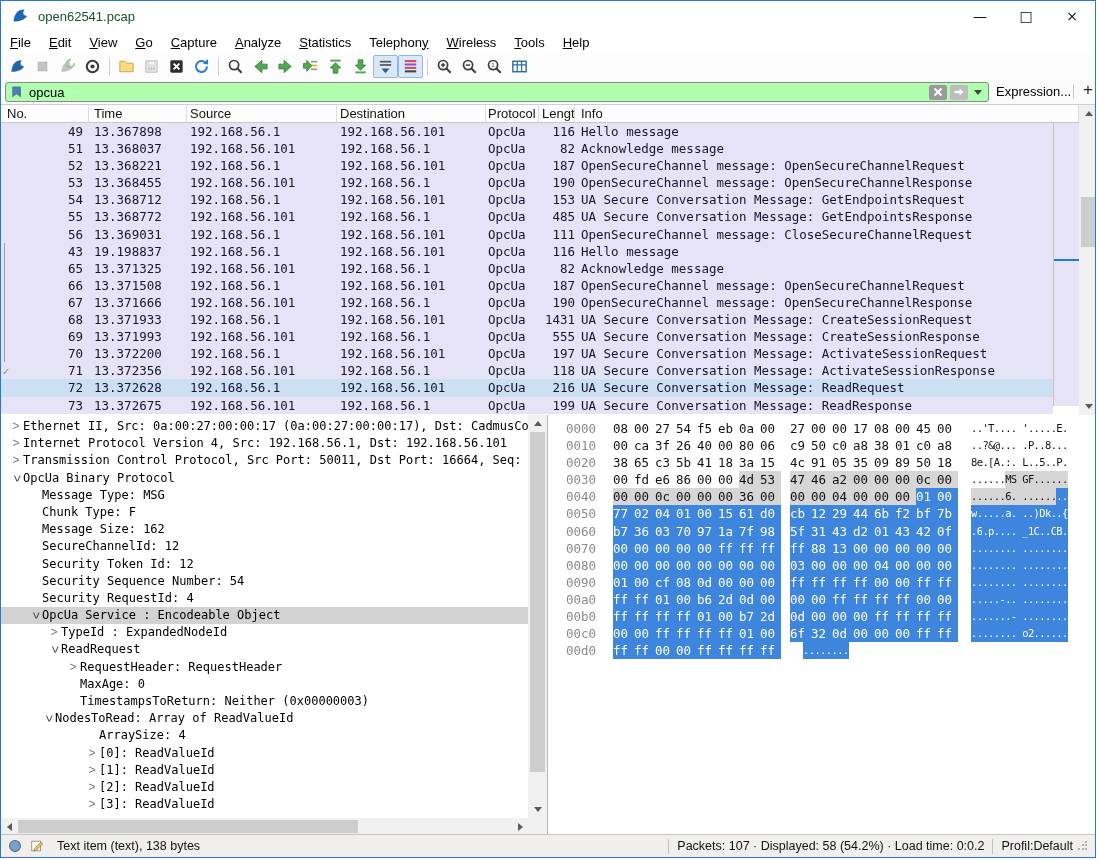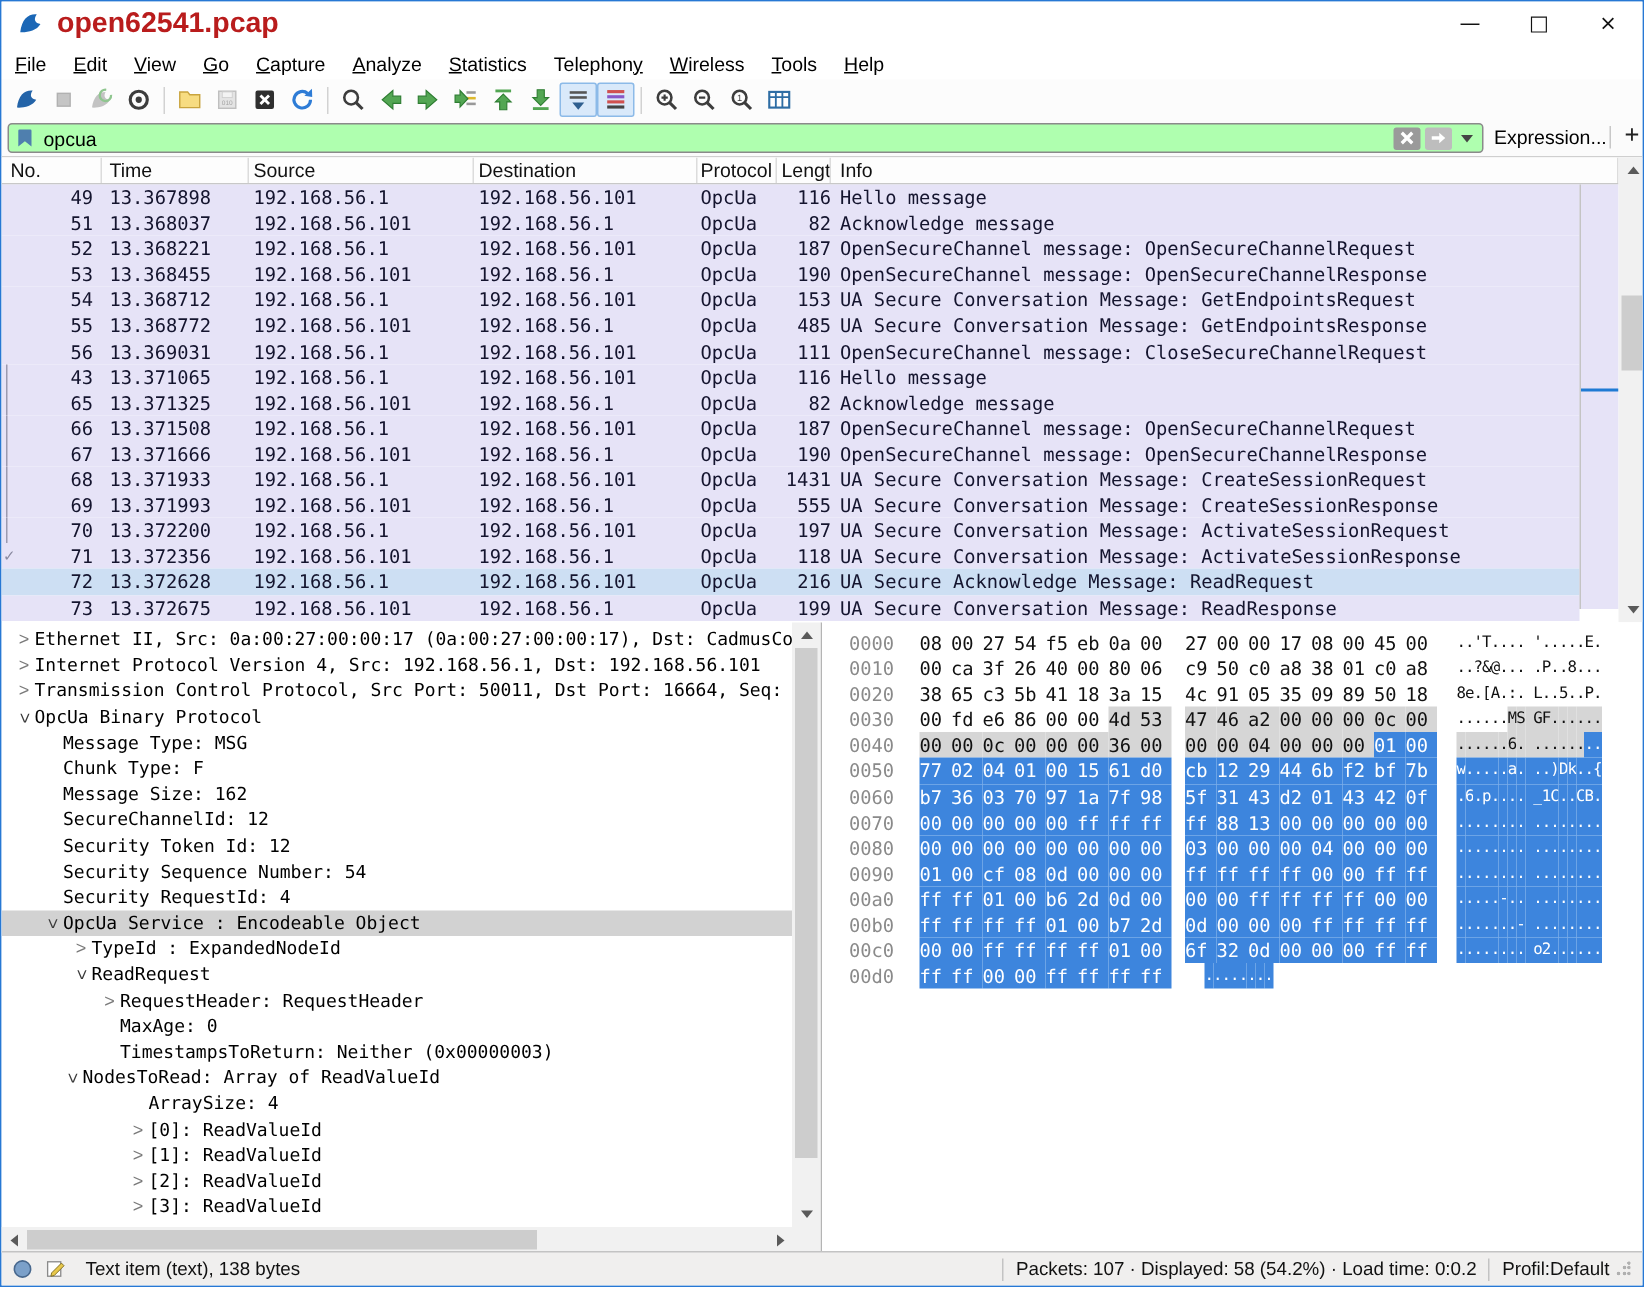--- a/index.html
+++ b/index.html
@@ -6,21 +6,21 @@
     --accent:#2778d4; --filter-green:#afffaf; --row-bg:#e6e3f7; --row-sel:#cddff3;
     --hex-sel:#3d85dd; --hex-proto:#d6d6d6; --tree-sel:#d2d2d2;
   }
   html,body{margin:0;padding:0;background:#fff;}
   body{width:1098px;height:860px;font-family:"Liberation Sans",sans-serif;-webkit-font-smoothing:antialiased;}
   .window{position:relative;width:1096px;height:858px;border:1px solid var(--accent);background:#fff;overflow:hidden;box-sizing:border-box;}
 
   
   .titlebar{position:absolute;left:0;top:0;right:0;height:30px;background:#fff;display:flex;align-items:center;}
   .titlebar .logo{width:20px;height:20px;margin-left:9px;}
-  .titlebar .title{font-size:19px;color:#b91c1c;margin-left:8px;font-weight:bold;}
+  .titlebar .title{font-size:13px;color:#14532d;margin-left:8px;}
   .win-controls{position:absolute;right:0;top:0;height:30px;display:flex;}
   .win-btn{width:46px;height:30px;display:flex;align-items:center;justify-content:center;font-size:14px;color:#111;font-family:"DejaVu Sans",sans-serif;}
 
   
   .menubar{position:absolute;left:0;top:30px;right:0;height:22px;background:#fff;display:flex;align-items:center;font-size:13px;color:#000;text-align:center;}
   .menu-item{padding:2px 9px;}
   .menu-item u{text-decoration:underline;}
 
   
   .toolbar{position:absolute;left:0;top:52px;right:0;height:27px;background:#fcfcfc;display:flex;align-items:center;padding-left:4px;box-sizing:border-box;}
@@ -45,21 +45,21 @@
   .filter-plus{position:absolute;left:1079px;top:0px;font-size:17px;color:#222;width:16px;text-align:center;}
 
   
   .packet-area{position:absolute;left:0;top:104px;right:0;height:310px;background:#fff;overflow:hidden;}
   .pl-header{position:absolute;left:0;top:0;width:1078px;height:18px;background:#fdfdfd;border-bottom:1px solid #c8c8c8;display:flex;font-size:13px;color:#111;box-sizing:border-box;}
   .hcell{border-right:1px solid #dcdcdc;box-sizing:border-box;padding:1px 0 0 5px;white-space:nowrap;overflow:hidden;}
   .pl-rows{position:absolute;left:0;top:18px;width:1052px;bottom:0;font-family:"DejaVu Sans Mono",monospace;font-size:12.5px;}
   .pl-row{position:relative;height:17.1px;line-height:17.1px;background:var(--row-bg);color:#14142e;display:flex;white-space:pre;cursor:default;}
   .pl-row.sel{background:var(--row-sel);}
   .cell{overflow:hidden;box-sizing:border-box;}
-  .c-no{width:67px;text-align:right;padding-right:6px;}
+  .c-no{width:88px;text-align:right;padding-right:6px;}
   .c-time{width:98px;padding-left:5px;}
   .c-source{width:150px;padding-left:3px;}
   .c-destination{width:149px;padding-left:3px;}
   .c-protocol{width:53px;padding-left:2px;}
   .c-length{width:36px;text-align:right;}
   .c-info{flex:1;padding-left:6px;}
   .hc-info{flex:1;}
   .rel-line{position:absolute;left:3px;top:0;bottom:0;width:1px;background:#9a9ab0;}
   .rel-check{position:absolute;left:1px;top:1px;font-size:10px;color:#8a8aa0;font-family:"DejaVu Sans",sans-serif;}
   .minimap{position:absolute;left:1052px;top:18px;width:26px;height:283px;background:var(--row-bg);border-left:1px solid #c4c4c4;box-sizing:border-box;}
@@ -309,29 +309,29 @@
         <span class="hcell c-info hc-info">Info</span>
       </div>
     <div class="pl-rows" id="pl-rows">
         <div class="pl-row"><span class="cell c-no">49</span><span class="cell c-time">13.367898</span><span class="cell c-source">192.168.56.1</span><span class="cell c-destination">192.168.56.101</span><span class="cell c-protocol">OpcUa</span><span class="cell c-length">116</span><span class="cell c-info">Hello message</span></div>
         <div class="pl-row"><span class="cell c-no">51</span><span class="cell c-time">13.368037</span><span class="cell c-source">192.168.56.101</span><span class="cell c-destination">192.168.56.1</span><span class="cell c-protocol">OpcUa</span><span class="cell c-length">82</span><span class="cell c-info">Acknowledge message</span></div>
         <div class="pl-row"><span class="cell c-no">52</span><span class="cell c-time">13.368221</span><span class="cell c-source">192.168.56.1</span><span class="cell c-destination">192.168.56.101</span><span class="cell c-protocol">OpcUa</span><span class="cell c-length">187</span><span class="cell c-info">OpenSecureChannel message: OpenSecureChannelRequest</span></div>
         <div class="pl-row"><span class="cell c-no">53</span><span class="cell c-time">13.368455</span><span class="cell c-source">192.168.56.101</span><span class="cell c-destination">192.168.56.1</span><span class="cell c-protocol">OpcUa</span><span class="cell c-length">190</span><span class="cell c-info">OpenSecureChannel message: OpenSecureChannelResponse</span></div>
         <div class="pl-row"><span class="cell c-no">54</span><span class="cell c-time">13.368712</span><span class="cell c-source">192.168.56.1</span><span class="cell c-destination">192.168.56.101</span><span class="cell c-protocol">OpcUa</span><span class="cell c-length">153</span><span class="cell c-info">UA Secure Conversation Message: GetEndpointsRequest</span></div>
         <div class="pl-row"><span class="cell c-no">55</span><span class="cell c-time">13.368772</span><span class="cell c-source">192.168.56.101</span><span class="cell c-destination">192.168.56.1</span><span class="cell c-protocol">OpcUa</span><span class="cell c-length">485</span><span class="cell c-info">UA Secure Conversation Message: GetEndpointsResponse</span></div>
         <div class="pl-row"><span class="cell c-no">56</span><span class="cell c-time">13.369031</span><span class="cell c-source">192.168.56.1</span><span class="cell c-destination">192.168.56.101</span><span class="cell c-protocol">OpcUa</span><span class="cell c-length">111</span><span class="cell c-info">OpenSecureChannel message: CloseSecureChannelRequest</span></div>
-        <div class="pl-row"><div class="rel-line"></div><span class="cell c-no">43</span><span class="cell c-time">13.371065</span><span class="cell c-source">192.168.56.1</span><span class="cell c-destination">192.168.56.101</span><span class="cell c-protocol">OpcUa</span><span class="cell c-length">116</span><span class="cell c-info">Hello message</span></div>
+        <div class="pl-row"><div class="rel-line"></div><span class="cell c-no">43</span><span class="cell c-time">19.198837</span><span class="cell c-source">192.168.56.1</span><span class="cell c-destination">192.168.56.101</span><span class="cell c-protocol">OpcUa</span><span class="cell c-length">116</span><span class="cell c-info">Hello message</span></div>
         <div class="pl-row"><div class="rel-line"></div><span class="cell c-no">65</span><span class="cell c-time">13.371325</span><span class="cell c-source">192.168.56.101</span><span class="cell c-destination">192.168.56.1</span><span class="cell c-protocol">OpcUa</span><span class="cell c-length">82</span><span class="cell c-info">Acknowledge message</span></div>
         <div class="pl-row"><div class="rel-line"></div><span class="cell c-no">66</span><span class="cell c-time">13.371508</span><span class="cell c-source">192.168.56.1</span><span class="cell c-destination">192.168.56.101</span><span class="cell c-protocol">OpcUa</span><span class="cell c-length">187</span><span class="cell c-info">OpenSecureChannel message: OpenSecureChannelRequest</span></div>
         <div class="pl-row"><div class="rel-line"></div><span class="cell c-no">67</span><span class="cell c-time">13.371666</span><span class="cell c-source">192.168.56.101</span><span class="cell c-destination">192.168.56.1</span><span class="cell c-protocol">OpcUa</span><span class="cell c-length">190</span><span class="cell c-info">OpenSecureChannel message: OpenSecureChannelResponse</span></div>
         <div class="pl-row"><div class="rel-line"></div><span class="cell c-no">68</span><span class="cell c-time">13.371933</span><span class="cell c-source">192.168.56.1</span><span class="cell c-destination">192.168.56.101</span><span class="cell c-protocol">OpcUa</span><span class="cell c-length">1431</span><span class="cell c-info">UA Secure Conversation Message: CreateSessionRequest</span></div>
         <div class="pl-row"><div class="rel-line"></div><span class="cell c-no">69</span><span class="cell c-time">13.371993</span><span class="cell c-source">192.168.56.101</span><span class="cell c-destination">192.168.56.1</span><span class="cell c-protocol">OpcUa</span><span class="cell c-length">555</span><span class="cell c-info">UA Secure Conversation Message: CreateSessionResponse</span></div>
         <div class="pl-row"><div class="rel-line"></div><span class="cell c-no">70</span><span class="cell c-time">13.372200</span><span class="cell c-source">192.168.56.1</span><span class="cell c-destination">192.168.56.101</span><span class="cell c-protocol">OpcUa</span><span class="cell c-length">197</span><span class="cell c-info">UA Secure Conversation Message: ActivateSessionRequest</span></div>
         <div class="pl-row"><div class="rel-check">✓</div><span class="cell c-no">71</span><span class="cell c-time">13.372356</span><span class="cell c-source">192.168.56.101</span><span class="cell c-destination">192.168.56.1</span><span class="cell c-protocol">OpcUa</span><span class="cell c-length">118</span><span class="cell c-info">UA Secure Conversation Message: ActivateSessionResponse</span></div>
-        <div class="pl-row sel"><span class="cell c-no">72</span><span class="cell c-time">13.372628</span><span class="cell c-source">192.168.56.1</span><span class="cell c-destination">192.168.56.101</span><span class="cell c-protocol">OpcUa</span><span class="cell c-length">216</span><span class="cell c-info">UA Secure Acknowledge Message: ReadRequest</span></div>
+        <div class="pl-row sel"><span class="cell c-no">72</span><span class="cell c-time">13.372628</span><span class="cell c-source">192.168.56.1</span><span class="cell c-destination">192.168.56.101</span><span class="cell c-protocol">OpcUa</span><span class="cell c-length">216</span><span class="cell c-info">UA Secure Conversation Message: ReadRequest</span></div>
         <div class="pl-row"><span class="cell c-no">73</span><span class="cell c-time">13.372675</span><span class="cell c-source">192.168.56.101</span><span class="cell c-destination">192.168.56.1</span><span class="cell c-protocol">OpcUa</span><span class="cell c-length">199</span><span class="cell c-info">UA Secure Conversation Message: ReadResponse</span></div>
       </div>
     <div class="minimap">
         <div class="view-line"></div>
       </div>
     <div class="sb sb-v-pl">
       <div class="sb-arrow" style="top:0;">
           <span class="tri-up"></span>
         </div>
       <div class="sb-thumb" style="left:2px;right:2px;top:92px;height:50px;"></div>

